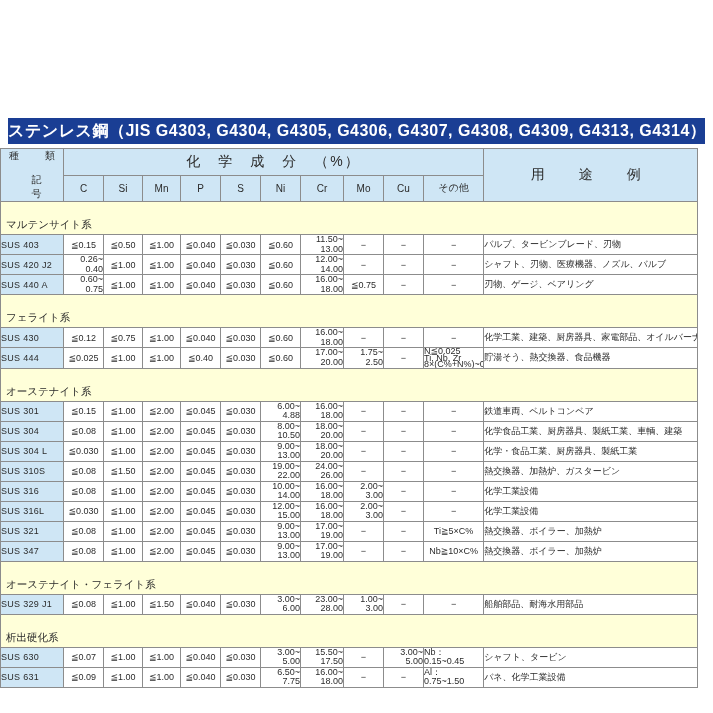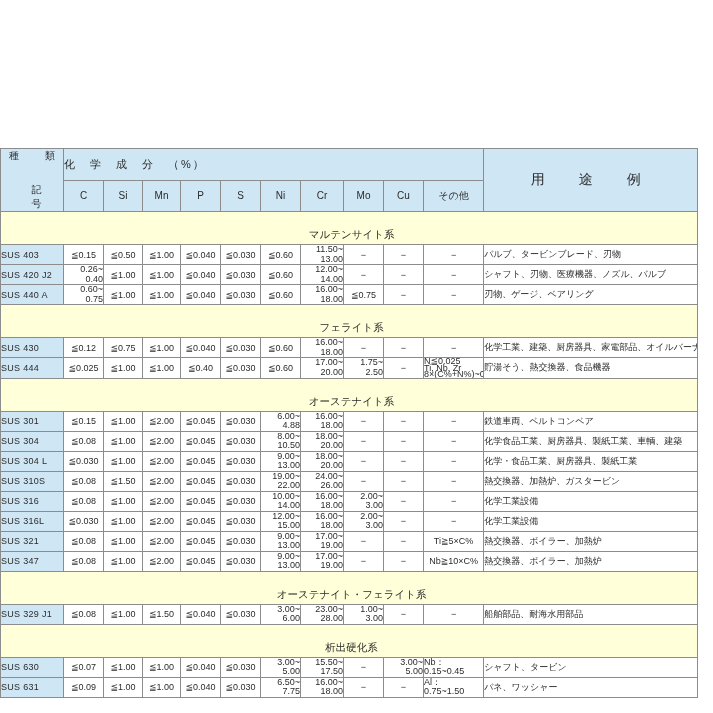--- a/index.html
+++ b/index.html
@@ -25,45 +25,46 @@
     border-collapse:collapse;table-layout:fixed;
     border:1px solid var(--outer);
   }
   table.steel th, table.steel td{
     border:1px solid var(--border);
     padding:0;vertical-align:middle;overflow:hidden;
   }
   thead th{background:var(--blue-cell);font-weight:normal;}
   th.type-head{height:48px;font-size:10px;}
   th.type-head .tline{display:flex;justify-content:center;letter-spacing:8px;padding-left:8px;}
-  th.type-head .tline+.tline{margin-top:20px;padding-left:17px;}
-  th.chem-head{height:24px;font-size:11px;letter-spacing:2px;text-align:left;}
+  th.type-head .tline+.tline{margin-top:10px;padding-left:17px;}
+  th.chem-head{height:24px;font-size:14px;letter-spacing:2px;text-align:center;}
   th.usage-head{font-size:14px;letter-spacing:10px;padding-left:10px;}
   th.el-head{height:24px;font-size:10px;text-align:center;}
   tr.section-row td{
     background:var(--yellow-cell);height:33px;
-    font-size:10.5px;text-align:center;padding:14px 0 0 5px;
+    font-size:10.5px;text-align:left;padding:14px 0 0 5px;
   }
   tr.data-row td{height:20px;font-size:9px;background:#ffffff;}
   td.code-cell{
     background:var(--blue-cell) !important;
     font-size:10px;text-align:left;padding-left:4px;letter-spacing:0.3px;
   }
   td.c-center{text-align:center;}
   td.c-range{text-align:right;padding-right:2px;line-height:9.5px;margin-top:40px;}
   td.c-range div{white-space:nowrap;}
   td.c-left{text-align:left;padding-left:3px;line-height:9.5px;}
   td.c-small{font-size:6px;line-height:6.5px;padding-left:2px;margin-left:9px;}
   td.usage-cell{font-size:9.5px;text-align:left;padding-left:5px;white-space:nowrap;}
 </style>
 </head>
 <body>
 
 <div class="page">
 
+  <div class="title-bar">ステンレス鋼（JIS G4303, G4304, G4305, G4306, G4307, G4308, G4309, G4313, G4314）</div>
 
   <table class="steel">
     <colgroup>
       <col style="width:63px">
         <col style="width:40px">
         <col style="width:39px">
       <col style="width:38px">
         <col style="width:40px">
         <col style="width:40px">
       <col style="width:40px">
@@ -438,18 +439,18 @@
           <td class="c-range">
             <div>16.00~</div>
             <div>18.00</div>
           </td>
           <td class="c-center">−</td>
           <td class="c-center">−</td>
           <td class="c-left">
             <div>Al：</div>
             <div>0.75~1.50</div>
           </td>
-          <td class="usage-cell">バネ、ワッシャー</td>
+          <td class="usage-cell">バネ、化学工業設備</td>
         </tr>
       </tbody>
   </table>
 
 </div>
 
 </body></html>

